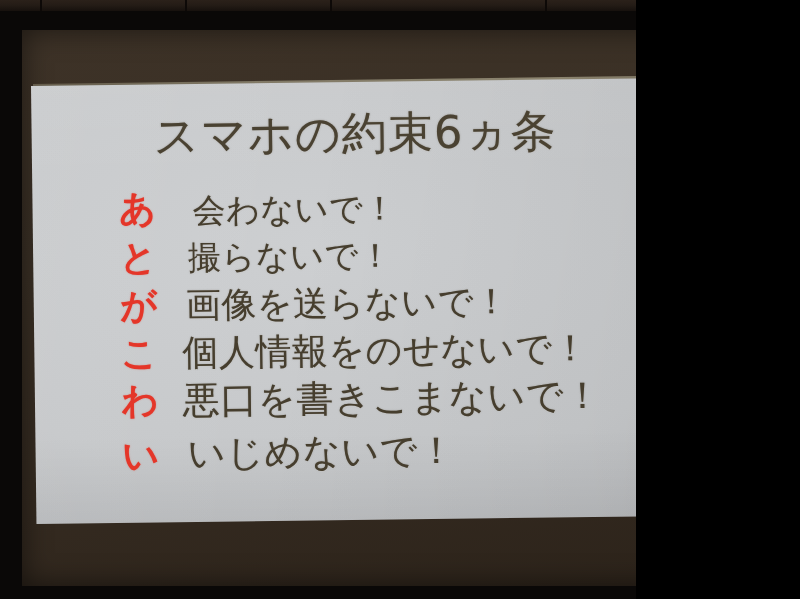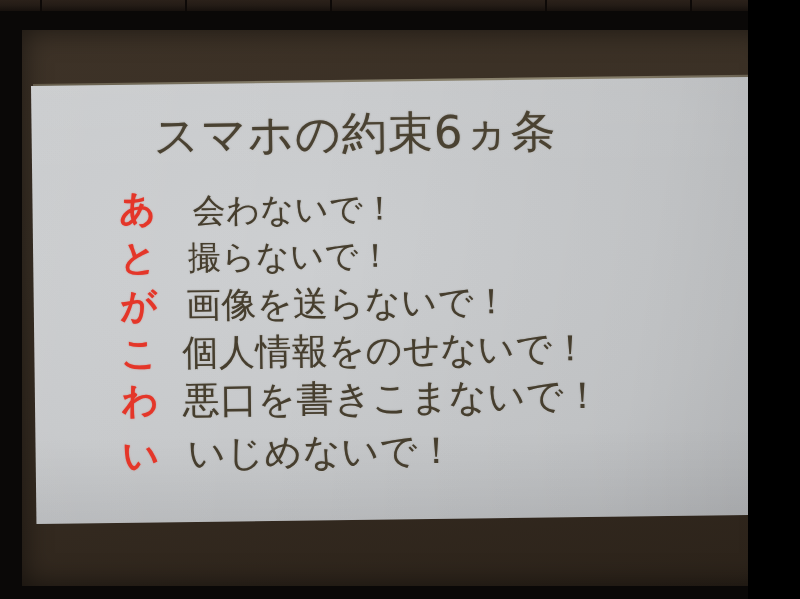--- a/index.html
+++ b/index.html
@@ -5,21 +5,21 @@
 <style>
   html,body{margin:0;padding:0;background:#000;}
   body{
     width:800px;height:599px;overflow:hidden;
     font-family:"DejaVu Sans","Liberation Sans",sans-serif;
   }
 
   
   #photo{
     position:relative;
-    width:748px;height:599px;
+    width:636px;height:599px;
     background:#1a1512;
     overflow:hidden;
   }
 
   
   .ceiling-strip{
     position:absolute;left:0;top:0;width:800px;height:13px;
     background:linear-gradient(180deg,#2b211a 0%,#241c16 40%,#120d0a 100%);
   }
   .ceiling-seam{

